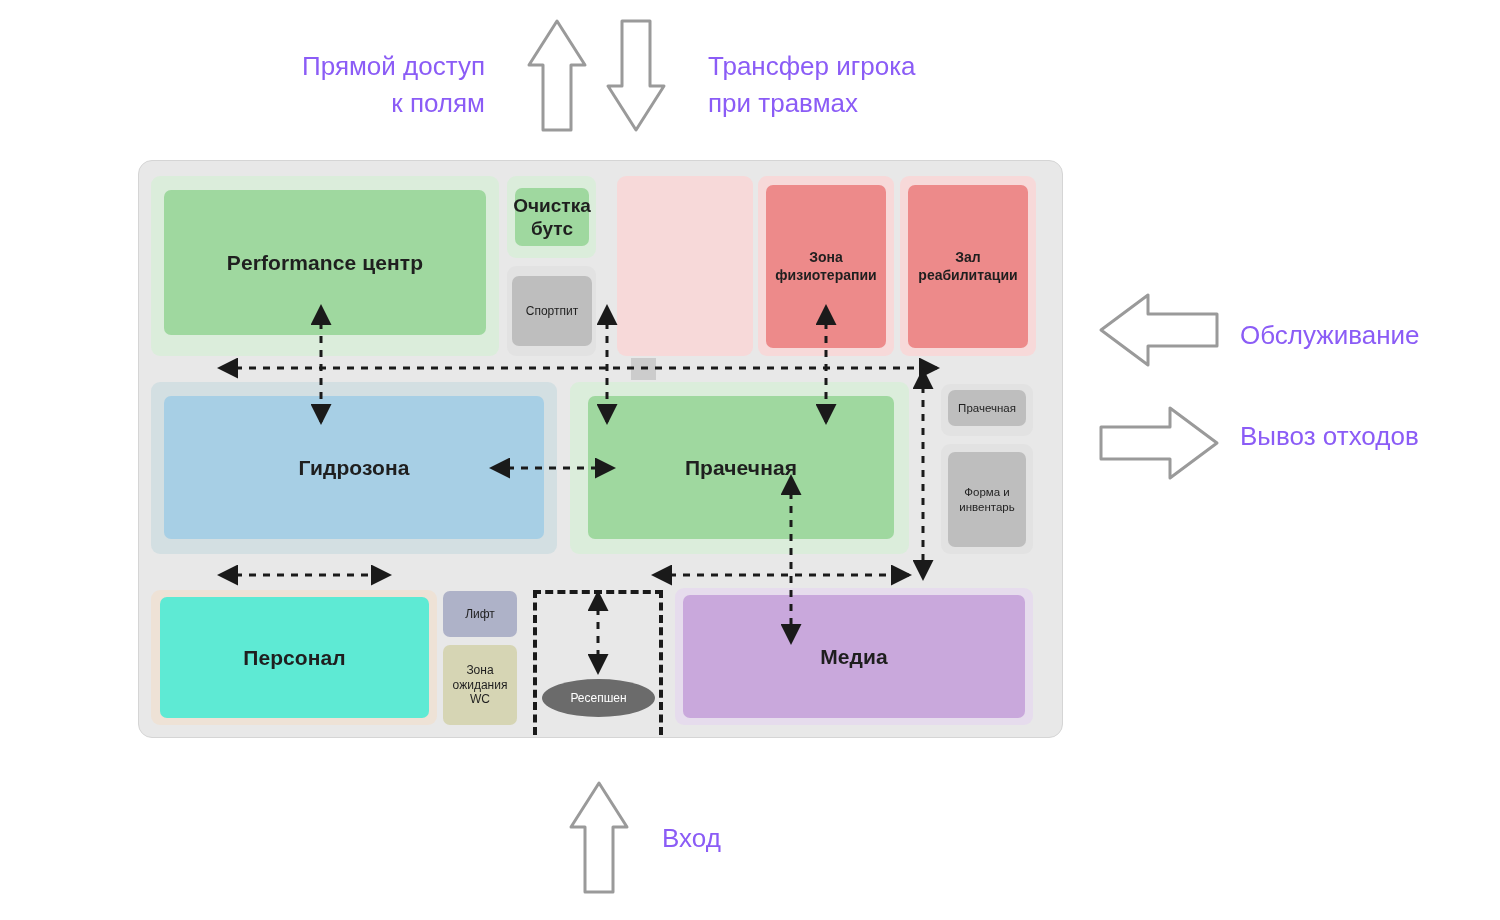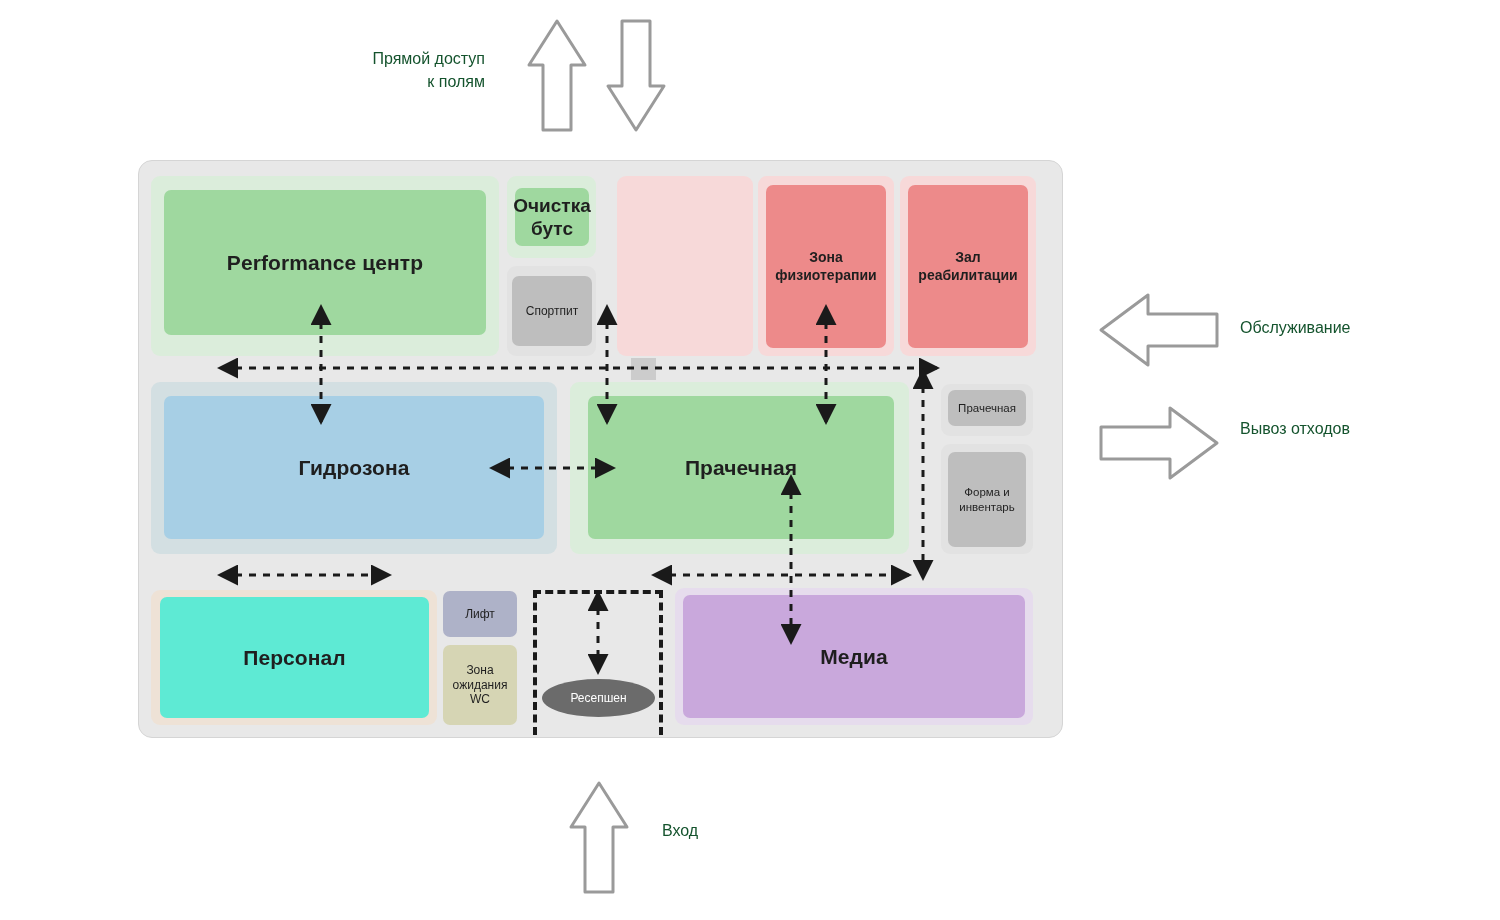--- a/index.html
+++ b/index.html
@@ -69,22 +69,22 @@
     left: 0; top: 0;
     width: 1500px; height: 920px;
     pointer-events: none;
   }
 
   
   .ann-svg { display: block; }
 
   
   .ann-label {
-    font-size: 16px;
-    color: #14532d;
+    font-size: 26px;
+    color: #8b5cf6;
     line-height: 1.42;
     white-space: pre-line;
   }
   .ann-label.right-align { text-align: right; }
 
   
   .dashed-room {
     border-left: 4px dashed #1a1a1a;
     border-right: 4px dashed #1a1a1a;
     border-top: 4px dashed #1a1a1a;
@@ -108,20 +108,22 @@
       <polygon points="31,3 59,47 45,47 45,112 17,112 17,47 3,47" fill="none" stroke="#9a9a9a" stroke-width="3" stroke-linejoin="round"></polygon>
     </svg>
   </div>
 
   <div class="abs" style="left:605px; top:18px;">
     <svg class="ann-svg" width="62" height="115" viewBox="0 0 62 115">
       <polygon points="31,112 59,68 45,68 45,3 17,3 17,68 3,68" fill="none" stroke="#9a9a9a" stroke-width="3" stroke-linejoin="round"></polygon>
     </svg>
   </div>
 
+  <div class="abs ann-label" style="left:708px; top:48px; width:240px;">Трансфер игрока
+при травмах</div>
 
   <div class="abs" style="left:1098px; top:292px;">
     <svg class="ann-svg" width="122" height="76" viewBox="0 0 122 76">
       <polygon points="3,38 50,3 50,22 119,22 119,54 50,54 50,73" fill="none" stroke="#9a9a9a" stroke-width="3" stroke-linejoin="round"></polygon>
     </svg>
   </div>
   <div class="abs ann-label" style="left:1240px; top:317px; width:300px;">Обслуживание</div>
 
   <div class="abs" style="left:1098px; top:405px;">
     <svg class="ann-svg" width="122" height="76" viewBox="0 0 122 76">

